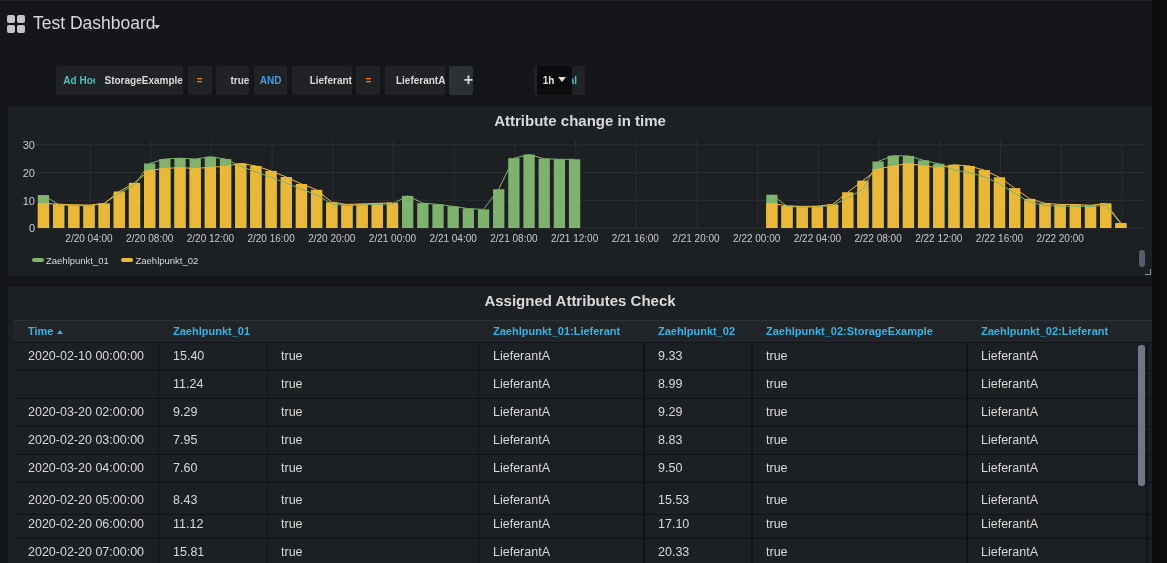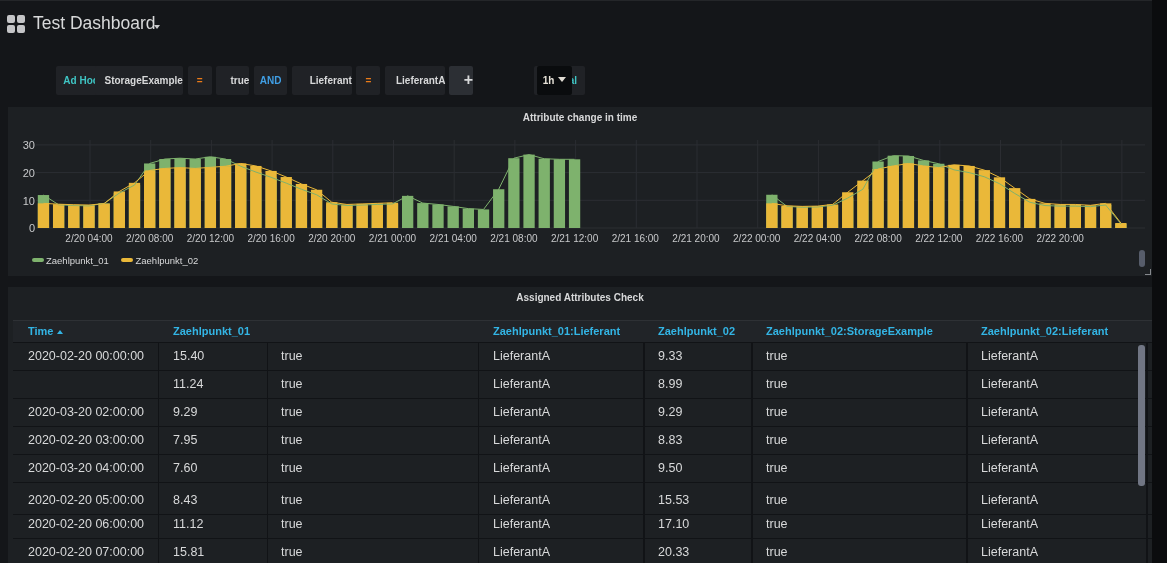--- a/index.html
+++ b/index.html
@@ -20,21 +20,21 @@
 .blu  { color:#409fe5; }
 .wht  { color:#d8d9da;text-align:right; }
 .plus { background:#2c2f34; font-size:16px; line-height:27px; }
 .onh  { background:#0a0c0e; color:#e6e1d7; }
 .caret-dn { display:inline-block; width:0; height:0; margin-left:4px; vertical-align:2px;
   border-left:4px solid transparent; border-right:4px solid transparent;
   border-top:5px solid #e0dcd4; }
 
 .panel { position:absolute; left:8px; width:1144px; background:#1d2023; overflow:hidden; }
 .ptitle { position:absolute; left:0; width:100%; text-align:center; top:5px;
-  font-size:10px; font-weight:700; color:#d8d9da; }
+  font-size:15px; font-weight:700; color:#d8d9da; }
 .ax { font-size:11px; fill:#c8c9cb; font-family:"Liberation Sans", sans-serif; }
 .axs { font-size:10px; fill:#c8c9cb; font-family:"Liberation Sans", sans-serif; }
 
 .ldash { position:absolute; width:12px; height:4px; border-radius:2px; top:151.2px; }
 .ltext { position:absolute; top:147.5px; font-size:9.5px; color:#d8d9da; }
 
 #cthumb { position:absolute; left:1131px; top:143px; width:6px; height:17px;
   background:#575d6b; border-radius:3px; }
 #cresize { position:absolute; right:1px; bottom:1px; width:6px; height:6px;
   border-right:1.5px solid #85888d; border-bottom:1.5px solid #85888d; }
@@ -247,21 +247,21 @@
 <div class="panel" id="tablepanel" style="top:286.5px;height:277px">
   <div class="ptitle">Assigned Attributes Check</div>
   <div class="thead" style="left:5px;top:33.0px;width:1141px;height:23.5px"></div>
     <div class="th" style="left:20px;top:33.0px;height:23.5px">Time<span class="caret-up"></span></div>
     <div class="th" style="left:165px;top:33.0px;height:23.5px">Zaehlpunkt_01</div>
     <div class="th" style="left:485px;top:33.0px;height:23.5px">Zaehlpunkt_01:Lieferant</div>
     <div class="th" style="left:650px;top:33.0px;height:23.5px">Zaehlpunkt_02</div>
     <div class="th" style="left:758px;top:33.0px;height:23.5px">Zaehlpunkt_02:StorageExample</div>
     <div class="th" style="left:973px;top:33.0px;height:23.5px">Zaehlpunkt_02:Lieferant</div>
     <div class="trow" style="top:56.5px">
-      <span class="td" style="left:15px">2020-02-20 00:00:00</span>
+      <span class="td" style="left:15px">2020-02-10 00:00:00</span>
       <span class="td" style="left:160px">15.40</span>
       <span class="td" style="left:268px">true</span>
       <span class="td" style="left:480px">LieferantA</span>
       <span class="td" style="left:645px">9.33</span>
       <span class="td" style="left:753px">true</span>
       <span class="td" style="left:968px">LieferantA</span>
     </div>
     <div class="trow" style="top:84.5px">
       <span class="td" style="left:160px">11.24</span>
       <span class="td" style="left:268px">true</span>

